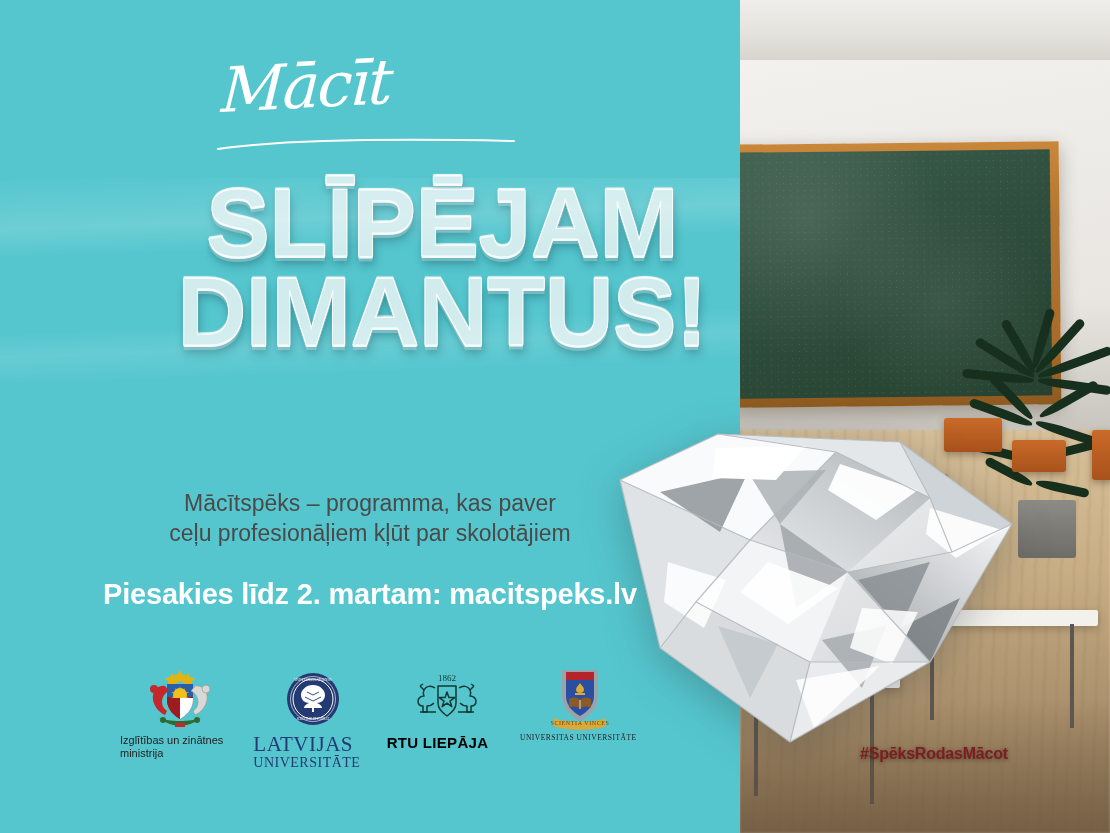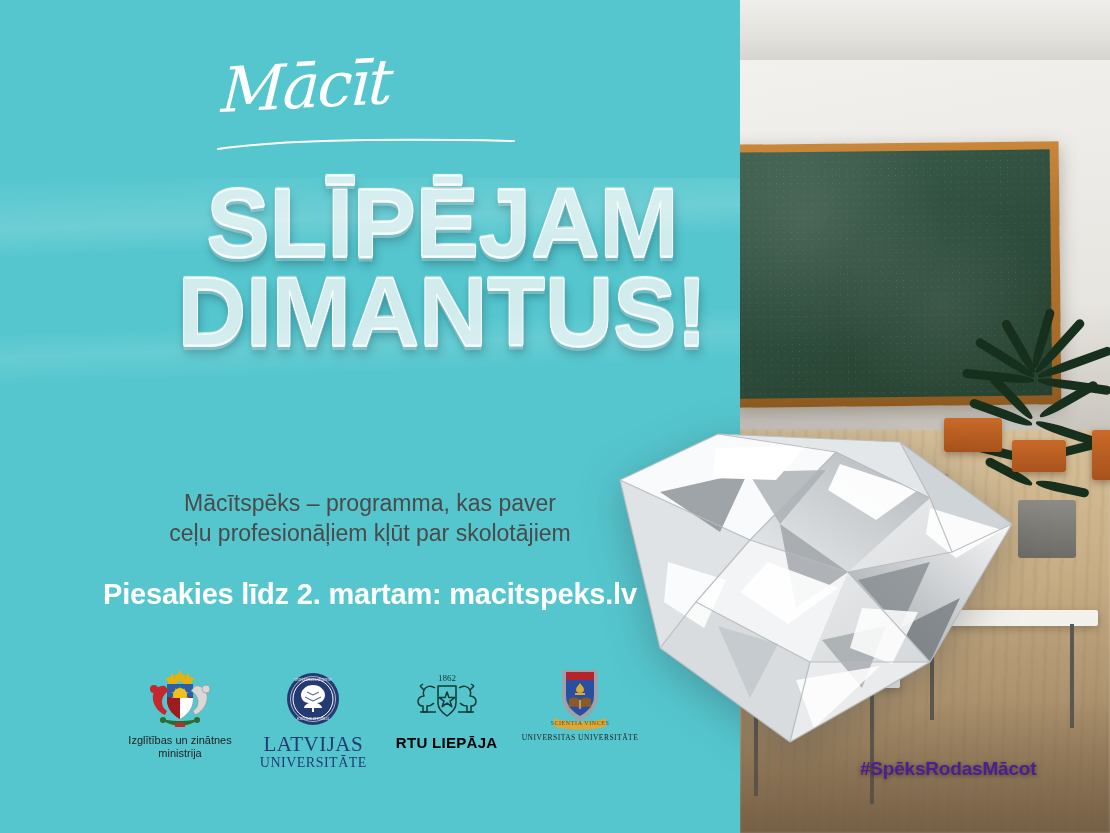--- a/index.html
+++ b/index.html
@@ -168,37 +168,36 @@
     font-size:29px;
     font-weight:700;
     letter-spacing:-.2px;
   }
 
   
   .partners{
     position:absolute;left:120px;top:668px;width:520px;height:110px;
     display:flex;align-items:flex-start;justify-content:space-between;
   }
-  .partner{width:120px;text-align:center;}
+  .partner{width:120px;}
   .partner .mark{height:62px;display:flex;align-items:center;justify-content:center;}
   .partner .cap{
     margin-top:4px;line-height:1.15;
   }
   .cap-izm{font-size:11px;color:#222;font-weight:400;}
   .cap-lu1{font-family:"Liberation Serif", serif;font-size:21px;color:#243a72;letter-spacing:.5px;line-height:1;}
   .cap-lu2{font-family:"Liberation Serif", serif;font-size:14px;color:#243a72;letter-spacing:.5px;line-height:1.2;}
   .cap-rtu{font-size:15px;color:#000000;font-weight:700;letter-spacing:.3px;}
   .cap-du{font-family:"Liberation Serif", serif;font-size:7.5px;color:#1d1d1d;letter-spacing:.5px;}
 
   .hashtag{
     position:absolute;left:860px;top:745px;width:240px;
-    color:#4c1d95;font-weight:700;font-size:19px;
+    color:#7f1d1d;font-weight:700;font-size:16px;
     text-shadow:0 1px 4px rgba(0,0,0,.45);
     letter-spacing:-.2px;
-    margin-top:13px;
   }
 </style>
 </head>
 <body>
 
 <div class="poster">
 
   <div class="photo">
     <div class="ph-ceiling"></div>
     <div class="ph-wall"></div>

